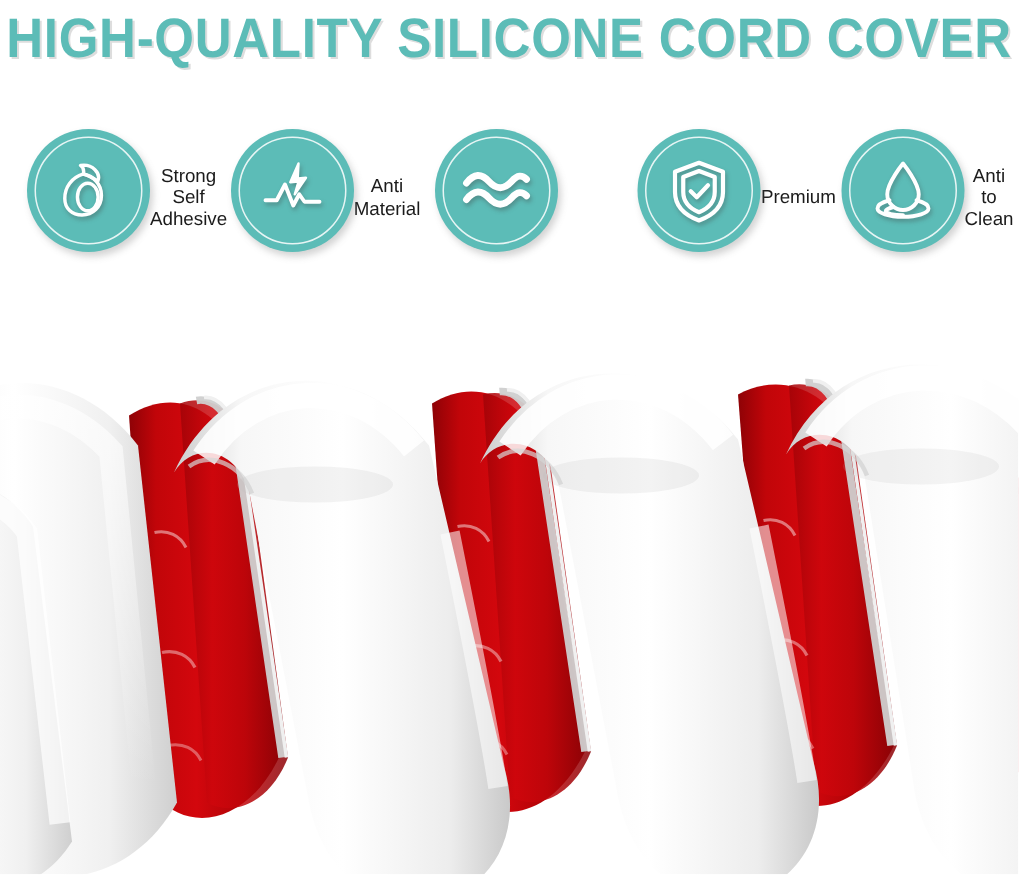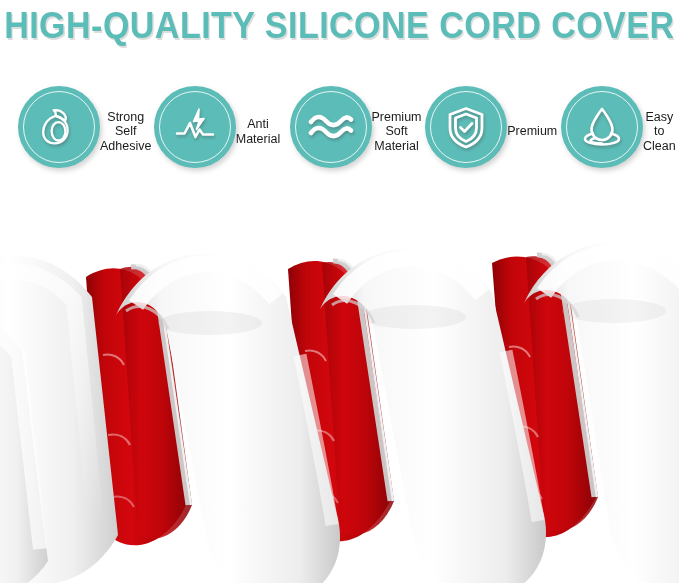--- a/index.html
+++ b/index.html
@@ -112,22 +112,20 @@
 
     <div class="feature">
       <div class="badge">
         <span>
           <svg width="50" height="44" viewBox="0 0 50 44" fill="none" stroke="#ffffff" stroke-width="4.6" stroke-linecap="round" stroke-linejoin="round">
             <path d="M5 17 C10 10.5 15 10.5 20 16 C25 21.5 30 21.5 35 16 C39 11.5 42 11.5 45 14.5"></path>
             <path d="M5 28 C10 21.5 15 21.5 20 27 C25 32.5 30 32.5 35 27 C39 22.5 42 22.5 45 25.5"></path>
           </svg>
         </span>
       </div>
-      <div class="label">Premium Soft
-Material</div>
     </div>
 
 
     <div class="feature">
       <div class="badge">
         <span>
           <svg width="46" height="48" viewBox="0 0 46 48" fill="none" stroke="#ffffff" stroke-width="2.8" stroke-linecap="round" stroke-linejoin="round">
             <path d="M23 5.5 L39 11.5 V25 C39 34.5 32.5 40.5 23 44 C13.5 40.5 7 34.5 7 25 V11.5 Z"></path>
             <path d="M23 11 L33.5 15 V25 C33.5 31.5 29 36 23 38.5 C17 36 12.5 31.5 12.5 25 V15 Z"></path>
             <path d="M17.5 24.5 L21.5 28.5 L29 20.5"></path>
@@ -140,21 +138,21 @@
     <div class="feature">
       <div class="badge">
         <span>
           <svg width="48" height="48" viewBox="0 0 48 48" fill="none" stroke="#ffffff" stroke-width="2.6" stroke-linecap="round" stroke-linejoin="round">
             <path d="M24 6 C24 6 13.5 19 13.5 26.5 C13.5 32.5 18.5 37 24 37 C29.5 37 34.5 32.5 34.5 26.5 C34.5 19 24 6 24 6 Z"></path>
             <path d="M15 30.5 C10 31.8 7 33.8 7 36 C7 39 14.5 41.5 24 41.5 C33.5 41.5 41 39 41 36 C41 33.8 38 31.8 33 30.5"></path>
             <path d="M17.5 35 C14.5 35.8 12.5 36.8 12.5 37.8 C12.5 39.3 17.7 40.5 24 40.5"></path>
           </svg>
         </span>
       </div>
-      <div class="label">Easy to Clean</div>
+      <div class="label">Anti to Clean</div>
     </div>
 
   </div>
 
   <div class="photo">
     <svg width="679" height="378" viewBox="0 0 679 378">
       <defs>
 
         <linearGradient id="gWhiteV" x1="0" y1="0" x2="0" y2="1">
           <stop offset="0%" stop-color="#ffffff"></stop>

